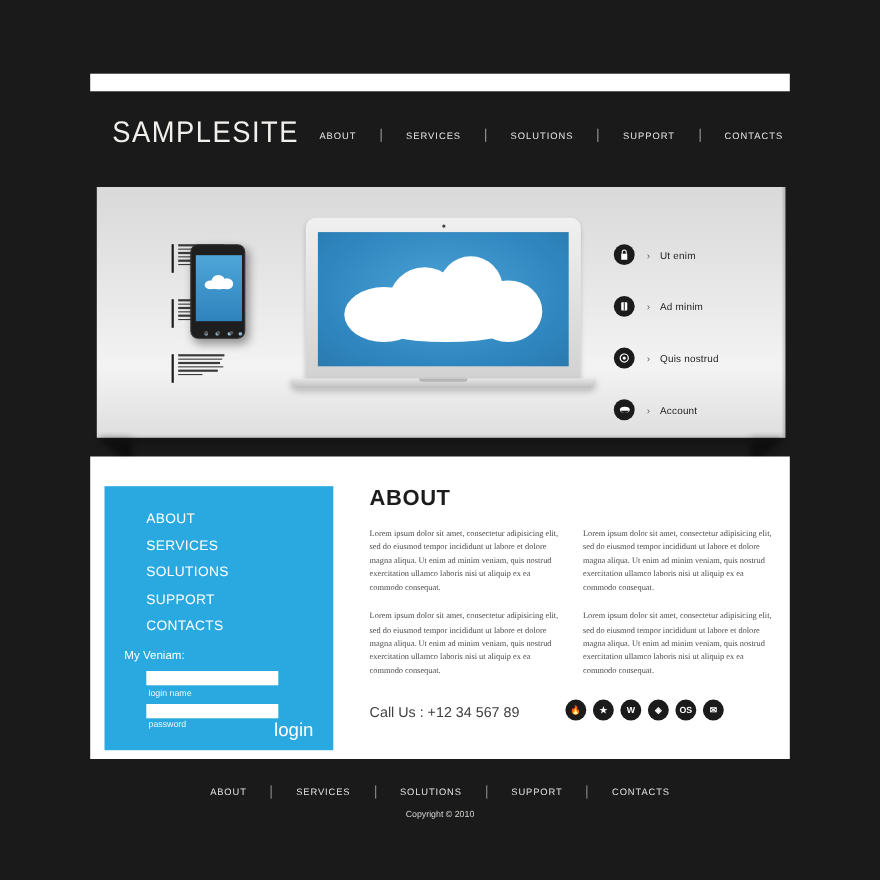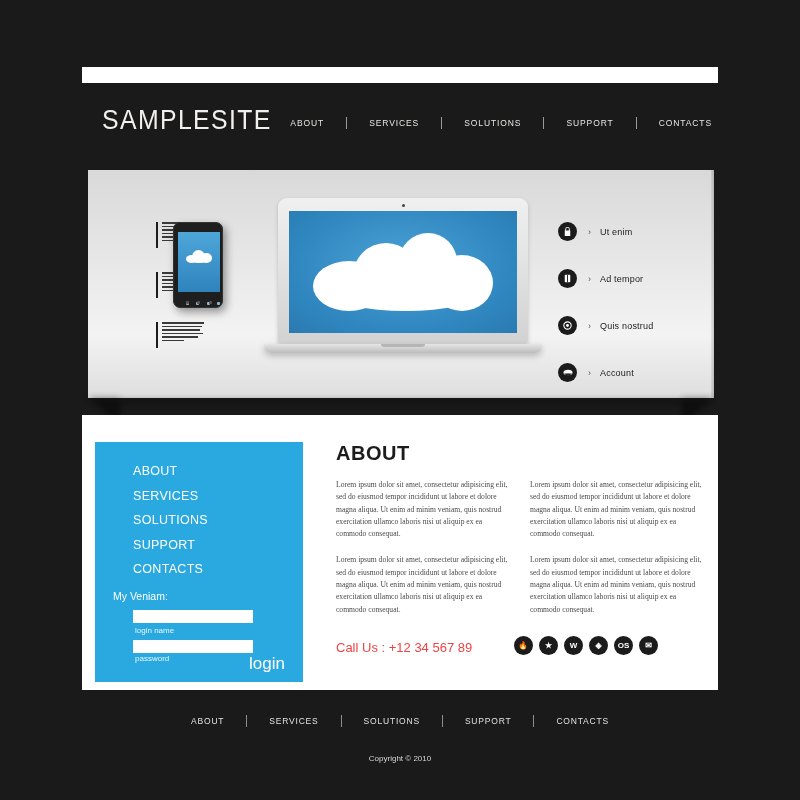--- a/index.html
+++ b/index.html
@@ -168,38 +168,38 @@
   }
 
   .main{ position:absolute; left:254px; top:27px; width:366px; }
   .about-title{ font-size:20px; color:#1c1c1c; letter-spacing:0.5px; margin-bottom:14px; }
   .cols{ display:flex; gap:22px; }
   .col{ width:172px; }
   .col p{ font-size:7.6px; line-height:1.62; color:#4a4a4a; margin-bottom:14px;font-family:Liberation Serif, serif; }
 
   .callus{
     position:absolute; left:254px; top:225px;
-    font-size:13px; color:#ef4444;
+    font-size:13px; color:#404040;
   }
   .socials{ position:absolute; left:432px; top:221px; display:flex; gap:6px; }
   .soc{
     width:19px; height:19px; border-radius:50%; background:#1b1b1b;
     display:flex; align-items:center; justify-content:center;
     color:#fff; font-size:8px; font-weight:bold; cursor:pointer;
   }
 
   
   .footer{ position:absolute; left:0; top:710px; width:800px; text-align:center; }
   .footnav{ display:inline-flex; align-items:center; }
   .footnav a{
     color:#e3e1dd; font-size:8.5px; letter-spacing:0.8px;
     text-decoration:none; padding:0 8px;
   }
   .footnav .sep{ width:1px; height:12px; background:#8d8d8d; margin:0 14px; }
-  .copyright{ margin-top:26px; color:#d8d6d2; font-size:8px; }
+  .copyright{ margin-top:8px; color:#d8d6d2; font-size:8px; }
 </style>
 </head>
 <body>
 
 <div class="top-strip"></div>
 
 <div class="header">
   <div class="logo">SAMPLESITE</div>
   <nav class="topnav" id="topnav">
       <a href="#">ABOUT</a>
@@ -302,21 +302,21 @@
         <span class="feat-label">Ut enim</span>
       </div>
       <div class="feature">
         <div class="feat-icon">
           <svg width="11" height="11" viewBox="0 0 24 24">
             <rect x="6" y="4" width="12" height="16" rx="1.5" fill="#fff"></rect>
             <rect x="11" y="4" width="2" height="16" fill="#1b1b1b"></rect>
           </svg>
         </div>
         <span class="feat-chev">›</span>
-        <span class="feat-label">Ad tempor</span>
+        <span class="feat-label">Ad minim</span>
       </div>
       <div class="feature">
         <div class="feat-icon">
           <svg width="11" height="11" viewBox="0 0 24 24">
             <circle cx="12" cy="12" r="8" fill="none" stroke="#fff" stroke-width="2.4"></circle>
             <circle cx="12" cy="12" r="3.2" fill="#fff"></circle>
           </svg>
         </div>
         <span class="feat-chev">›</span>
         <span class="feat-label">Quis nostrud</span>

